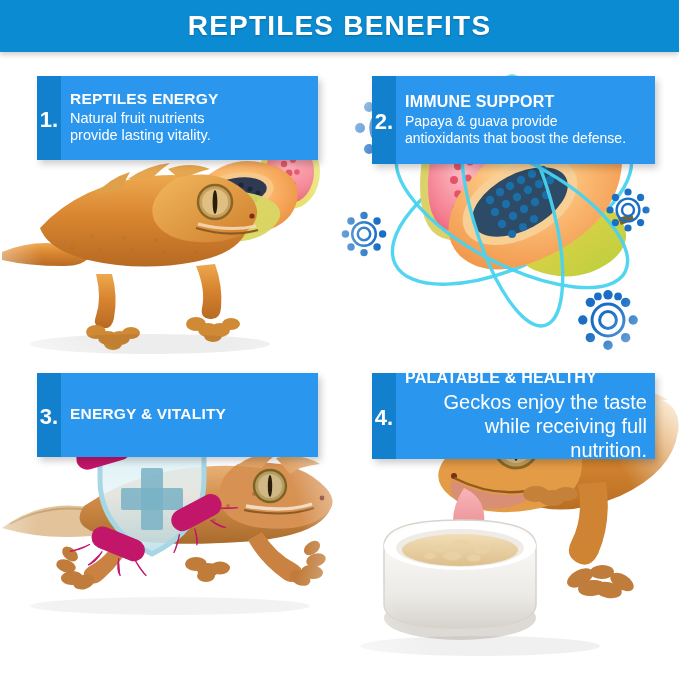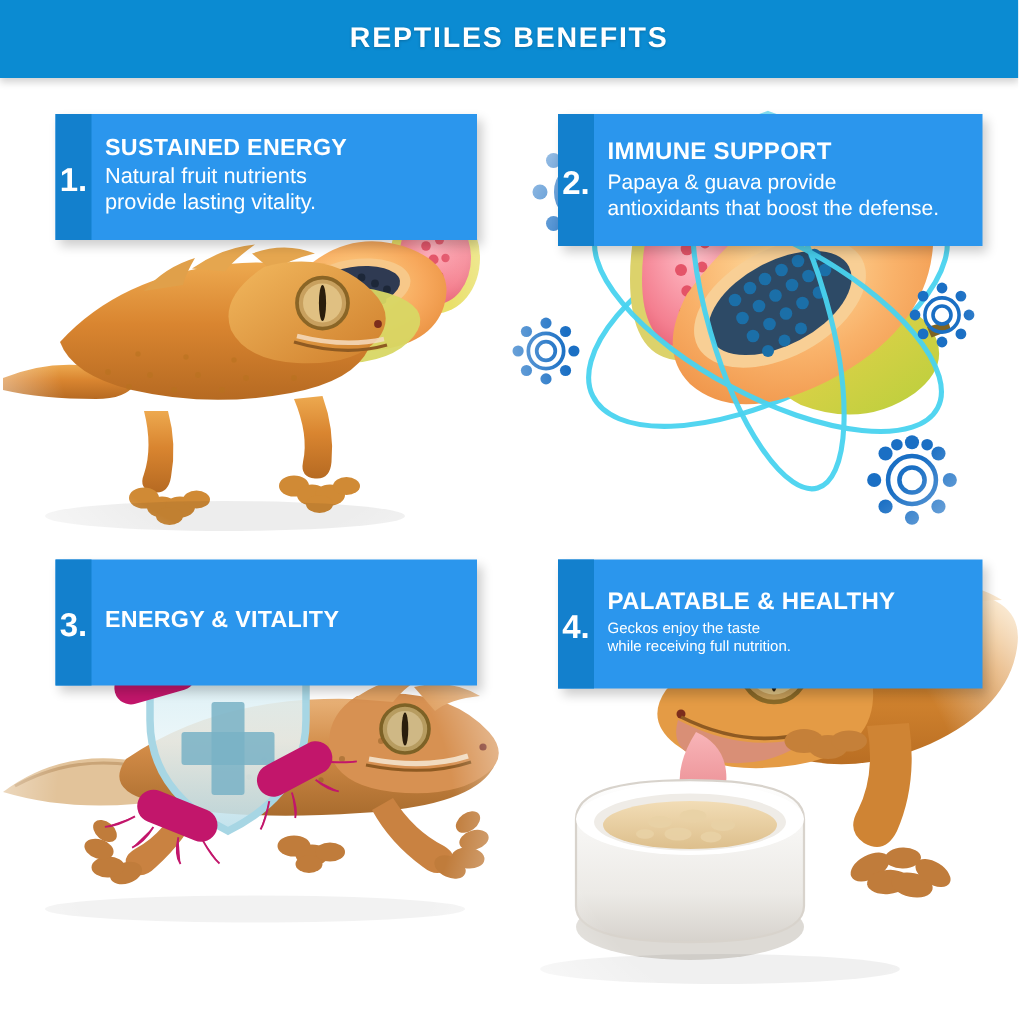--- a/index.html
+++ b/index.html
@@ -15,21 +15,21 @@
   
   .header{
     position:absolute;left:0;top:0;width:679px;height:52px;
     background:#0b8bd2;
     display:flex;align-items:center;justify-content:center;
     box-shadow:0 3px 5px rgba(0,0,0,0.18);
     z-index:20;
   }
   .header-title{
     color:#ffffff;
-    font-size:19px;
+    font-size:28px;
     font-weight:bold;
     letter-spacing:1.2px;
     text-shadow:0 1px 2px rgba(0,0,0,0.22);
     font-family:"Liberation Sans", sans-serif;
   }
 
   
   .quad{position:absolute;overflow:hidden;}
   .q1{left:0;top:52px;width:340px;height:314px;}
   .q2{left:340px;top:52px;width:339px;height:314px;}
@@ -78,21 +78,21 @@
     font-size:14.5px;
     line-height:1.2;
     white-space:pre-line;
   }
   #card1{left:37px;top:76px;width:281px;height:84px;}
   #card2{left:372px;top:76px;width:283px;height:88px;}
   #card3{left:37px;top:373px;width:281px;height:84px;}
   #card4{left:372px;top:373px;width:283px;height:86px;}
   #card2 .card-title,#card4 .card-title{font-size:16px;}
   #card2 .card-desc{font-size:14px;}
-  #card4 .card-desc{font-size:10px;}
+  #card4 .card-desc{font-size:20px;text-align:right;}
 
   
   .art{position:absolute;left:0;top:0;width:100%;height:100%;}
   svg{display:block;}
 
   
   .fade{
     position:absolute;inset:0;pointer-events:none;
     background:radial-gradient(ellipse at 50% 55%, rgba(255,255,255,0) 55%, rgba(255,255,255,0.85) 92%);
   }
@@ -588,21 +588,21 @@
       <ellipse cx="140" cy="280" rx="120" ry="10" fill="#000" opacity="0.06"></ellipse>
     </svg>
     <div class="fade"></div>
   </div>
 
   <div class="card" id="card1">
     <div class="card-strip">
       <span class="card-num">1.</span>
     </div>
     <div class="card-body">
-      <div class="card-title">SUSTAINED ENERGY</div>
+      <div class="card-title">REPTILES ENERGY</div>
       <div class="card-desc">Natural fruit nutrients
 provide lasting vitality.</div>
     </div>
   </div>
 
   <div class="card" id="card2">
     <div class="card-strip">
       <span class="card-num">2.</span>
     </div>
     <div class="card-body">

